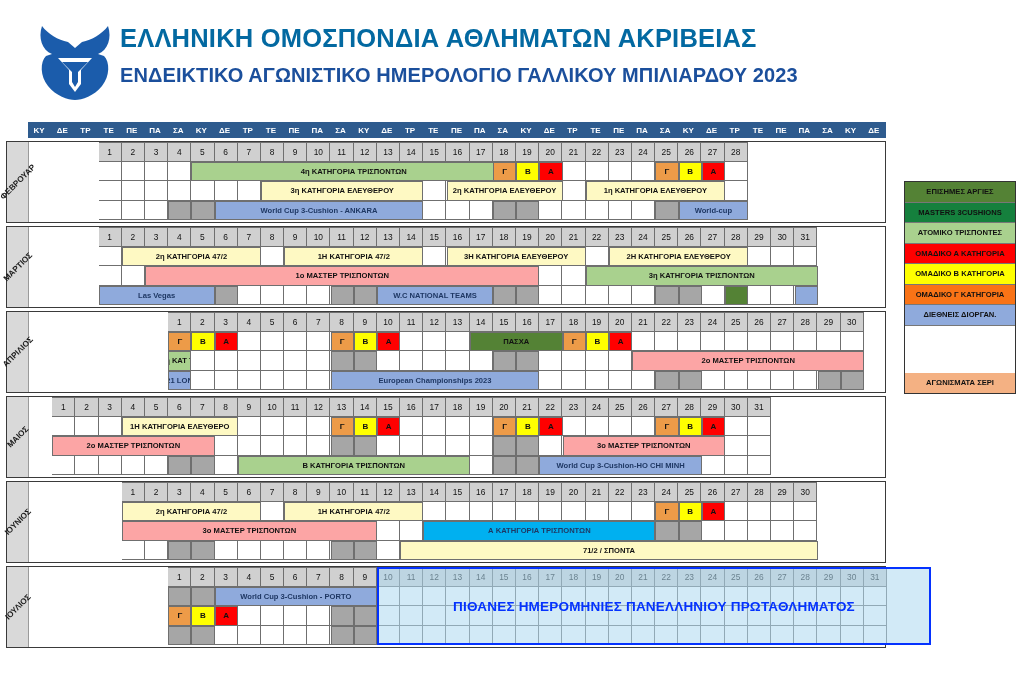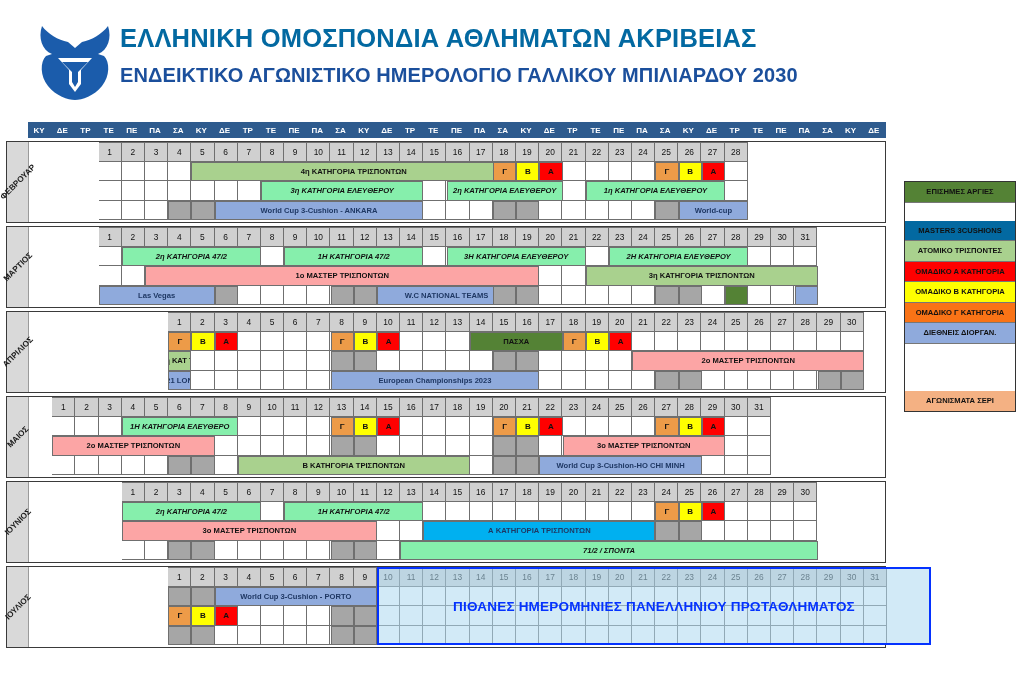--- a/index.html
+++ b/index.html
@@ -60,21 +60,21 @@
   .bar{
     position:absolute;height:19.5px;box-sizing:border-box;
     border:1px solid #6f6f6f;
     display:flex;align-items:center;justify-content:center;
     font-size:7.6px;font-weight:bold;color:#111;white-space:nowrap;
     overflow:hidden;
   }
   .bar.c-green-light{background:#a9d18e;}
   .bar.c-green{background:#fca5a5;color:#111;}
   .bar.c-green-dark{background:#548235;color:#111;}
-  .bar.c-orange{background:#86efac;font-style:italic;}
+  .bar.c-orange{background:#fef9c3;}
   .bar.c-blue{background:#8faadc;color:#1f3864;}
   .bar.c-cyan{background:#00b0f0;color:#1f3864;}
   .bar.c-red{background:#ff0000;color:#111;}
   .bar.c-yellow{background:#ffff00;color:#111;}
   .bar.c-orange2{background:#ed9b48;color:#111;}
   .bar.c-gray{background:#a6a6a6;}
   .bar.small{font-size:8px;font-weight:bold;}
   
   #july-box{
     position:absolute;border:2.2px solid #0432ff;background:rgba(173,216,240,.55);
@@ -96,21 +96,21 @@
 <body>
 
 <div id="header">
   <svg id="logo" viewBox="0 0 78 80">
     <path d="M6 4 C2 16 6 28 16 32 L10 34 C4 40 4 54 12 64 C20 74 32 78 39 78 C46 78 58 74 66 64 C74 54 74 40 68 34 L62 32 C72 28 76 16 72 4 C66 12 56 18 46 20 L39 26 L32 20 C22 18 12 12 6 4 Z" fill="#1b5cab"></path>
     <path d="M22 36 L56 36 L45 48 L45 62 L39 70 L33 62 L33 48 Z" fill="#ffffff"></path>
     <path d="M26 40 L52 40 L42 50 L42 60 L39 65 L36 60 L36 50 Z" fill="#1b5cab"></path>
   </svg>
   <div id="title-block">
     <div class="title-main">ΕΛΛΗΝΙΚΗ ΟΜΟΣΠΟΝΔΙΑ ΑΘΛΗΜΑΤΩΝ ΑΚΡΙΒΕΙΑΣ</div>
-    <div class="title-sub">ΕΝΔΕΙΚΤΙΚΟ ΑΓΩΝΙΣΤΙΚΟ ΗΜΕΡΟΛΟΓΙΟ ΓΑΛΛΙΚΟΥ ΜΠΙΛΙΑΡΔΟΥ 2030</div>
+    <div class="title-sub">ΕΝΔΕΙΚΤΙΚΟ ΑΓΩΝΙΣΤΙΚΟ ΗΜΕΡΟΛΟΓΙΟ ΓΑΛΛΙΚΟΥ ΜΠΙΛΙΑΡΔΟΥ 2023</div>
   </div>
 </div>
 
 <div id="calendar">
   <div class="dow-row" id="dow-row">
       <div class="dow">ΚΥ</div>
       <div class="dow">ΔΕ</div>
       <div class="dow">ΤΡ</div>
       <div class="dow">ΤΕ</div>
       <div class="dow">ΠΕ</div>
@@ -495,21 +495,21 @@
             <div class="bar c-orange" style="left: 92.8px; top: 19.5px; width: 139.2px;">2η ΚΑΤΗΓΟΡΙΑ 47/2</div>
             <div class="bar c-orange" style="left: 255.2px; top: 19.5px; width: 139.2px;">1Η ΚΑΤΗΓΟΡΙΑ 47/2</div>
             <div class="bar c-orange" style="left: 417.6px; top: 19.5px; width: 139.2px;">3Η ΚΑΤΗΓΟΡΙΑ ΕΛΕΥΘΕΡΟΥ</div>
             <div class="bar c-orange" style="left: 580px; top: 19.5px; width: 139.2px;">2Η ΚΑΤΗΓΟΡΙΑ ΕΛΕΥΘΕΡΟΥ</div>
             <div class="bar c-green" style="left: 116px; top: 39px; width: 394.4px;">1ο ΜΑΣΤΕΡ ΤΡΙΣΠΟΝΤΩΝ</div>
             <div class="bar c-green-light" style="left: 556.8px; top: 39px; width: 232px;">3η ΚΑΤΗΓΟΡΙΑ ΤΡΙΣΠΟΝΤΩΝ</div>
             <div class="bar c-blue" style="left: 69.6px; top: 58.5px; width: 116px;">Las Vegas</div>
             <div class="bar c-gray" style="left: 185.6px; top: 58.5px; width: 23.2px;"></div>
             <div class="bar c-gray" style="left: 301.6px; top: 58.5px; width: 23.2px;"></div>
             <div class="bar c-gray" style="left: 324.8px; top: 58.5px; width: 23.2px;"></div>
-            <div class="bar c-blue" style="left: 348px; top: 58.5px; width: 139px;">W.C NATIONAL TEAMS</div>
+            <div class="bar c-blue" style="left: 348px; top: 58.5px; width: 116px;">W.C NATIONAL TEAMS</div>
             <div class="bar c-gray" style="left: 464px; top: 58.5px; width: 23.2px;"></div>
             <div class="bar c-gray" style="left: 487.2px; top: 58.5px; width: 23.2px;"></div>
             <div class="bar c-gray" style="left: 626.4px; top: 58.5px; width: 23.2px;"></div>
             <div class="bar c-gray" style="left: 649.6px; top: 58.5px; width: 23.2px;"></div>
             <div class="bar c-green-dark" style="left: 696px; top: 58.5px; width: 23.2px;"></div>
             <div class="bar c-blue" style="left: 765.6px; top: 58.5px; width: 23.2px;"></div>
           </div>
         </div>
       </div>
       <div class="month-block">
@@ -1241,20 +1241,20 @@
             <div class="bar c-gray" style="left: 324.8px; top: 58.5px; width: 23.2px;"></div>
             <div id="july-box" style="left: 348px; top: 0px; width: 554px; height: 78px; border-color: rgb(4, 50, 255); color: rgb(4, 50, 255);">ΠΙΘΑΝΕΣ ΗΜΕΡΟΜΗΝΙΕΣ ΠΑΝΕΛΛΗΝΙΟΥ ΠΡΩΤΑΘΛΗΜΑΤΟΣ</div>
           </div>
         </div>
       </div>
     </div>
 </div>
 
 <div id="legend">
     <div class="legend-item" style="background: rgb(84, 130, 53);">ΕΠΙΣΗΜΕΣ ΑΡΓΙΕΣ</div>
-    <div class="legend-item" style="background: #0369a1; margin-top: 18px;">MASTERS 3CUSHIONS</div>
+    <div class="legend-item" style="background: #15803d;">MASTERS 3CUSHIONS</div>
     <div class="legend-item" style="background: rgb(169, 209, 142);">ΑΤΟΜΙΚΟ ΤΡΙΣΠΟΝΤΕΣ</div>
     <div class="legend-item" style="background: rgb(255, 0, 0);">ΟΜΑΔΙΚΟ Α ΚΑΤΗΓΟΡΙΑ</div>
     <div class="legend-item" style="background: rgb(255, 255, 0);">ΟΜΑΔΙΚΟ Β ΚΑΤΗΓΟΡΙΑ</div>
     <div class="legend-item" style="background: #f97316;">ΟΜΑΔΙΚΟ Γ ΚΑΤΗΓΟΡΙΑ</div>
     <div class="legend-item" style="background: rgb(143, 170, 220);">ΔΙΕΘΝΕΙΣ ΔΙΟΡΓΑΝ.</div>
     <div class="legend-item" style="background: rgb(244, 177, 131);">ΑΓΩΝΙΣΜΑΤΑ ΣΕΡΙ</div>
   </div>
 
 </body></html>

